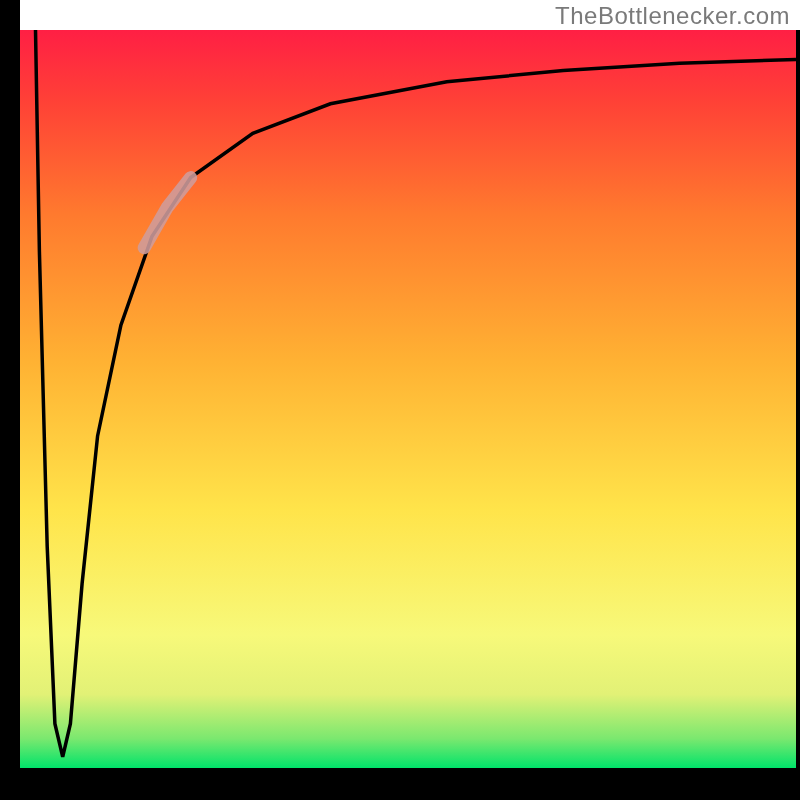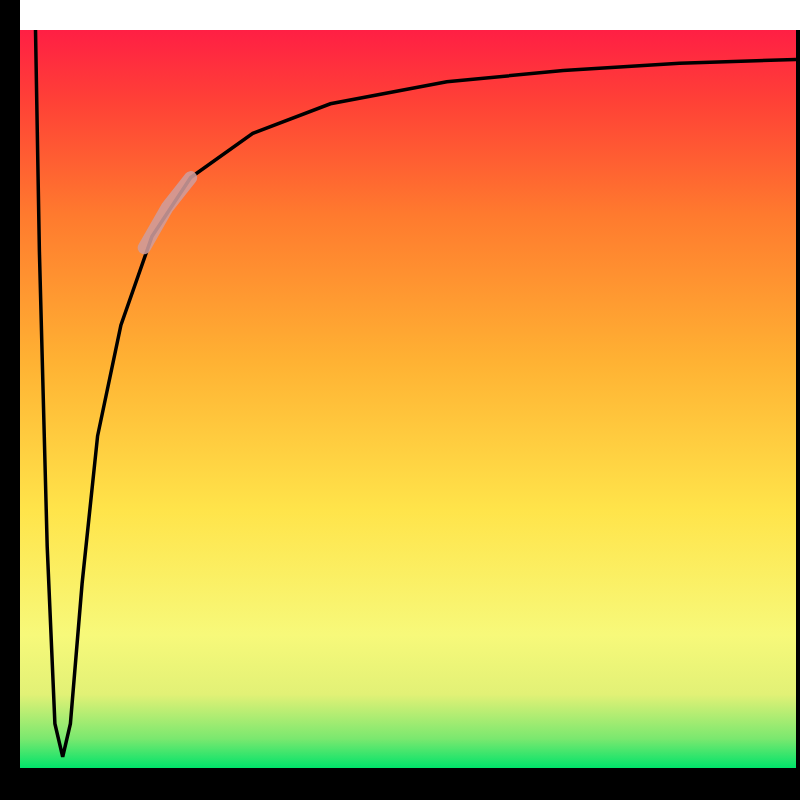--- a/index.html
+++ b/index.html
@@ -93,13 +93,14 @@
       <rect x="0" y="30" width="20" height="2" fill="#000000"></rect>
 
       <rect x="796" y="30" width="4" height="738" fill="#000000"></rect>
 
       <rect x="0" y="0" width="20" height="800" fill="#000000"></rect>
       <rect x="0" y="768" width="800" height="32" fill="#000000"></rect>
     </g>
 
   </svg>
 
+  <span class="watermark">TheBottlenecker.com</span>
 </div>
 
 </body></html>

